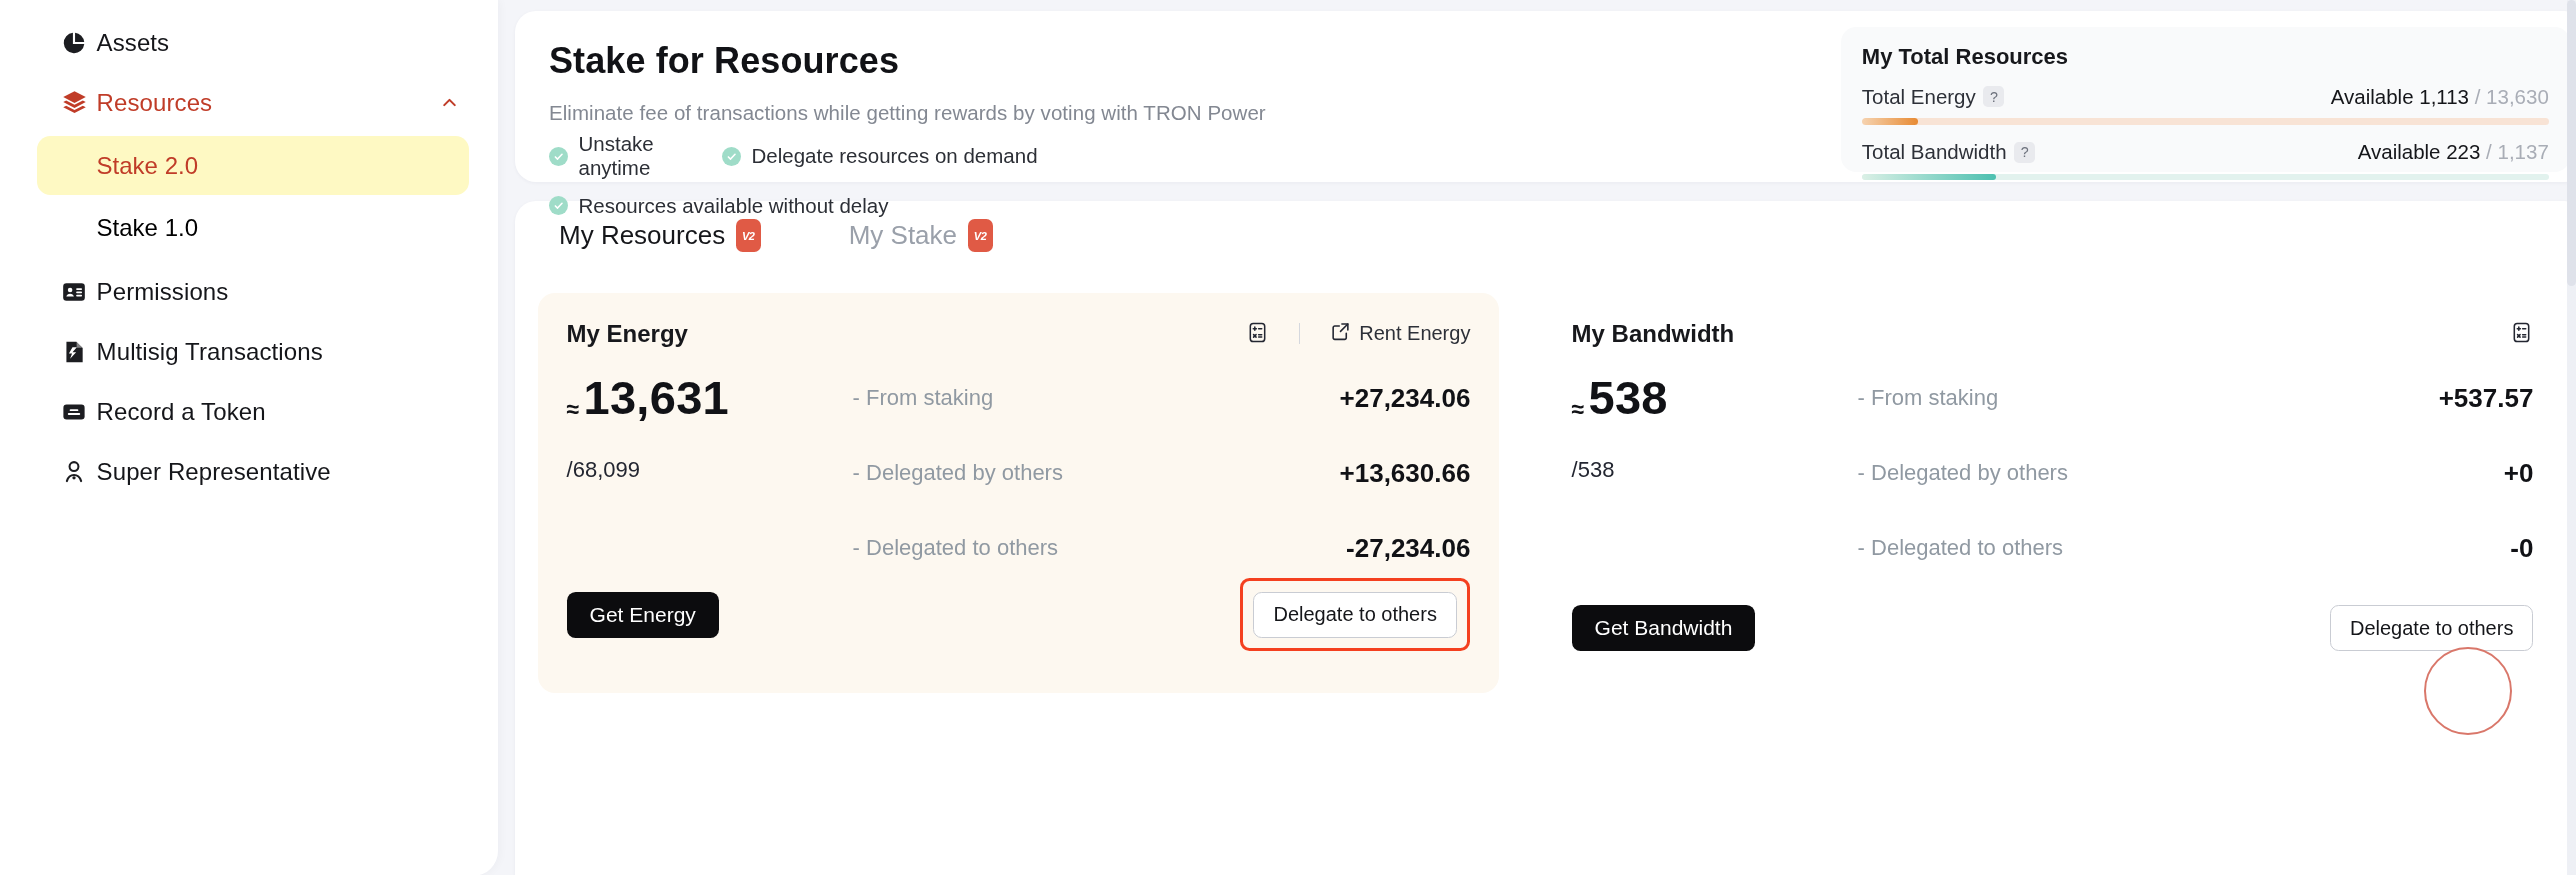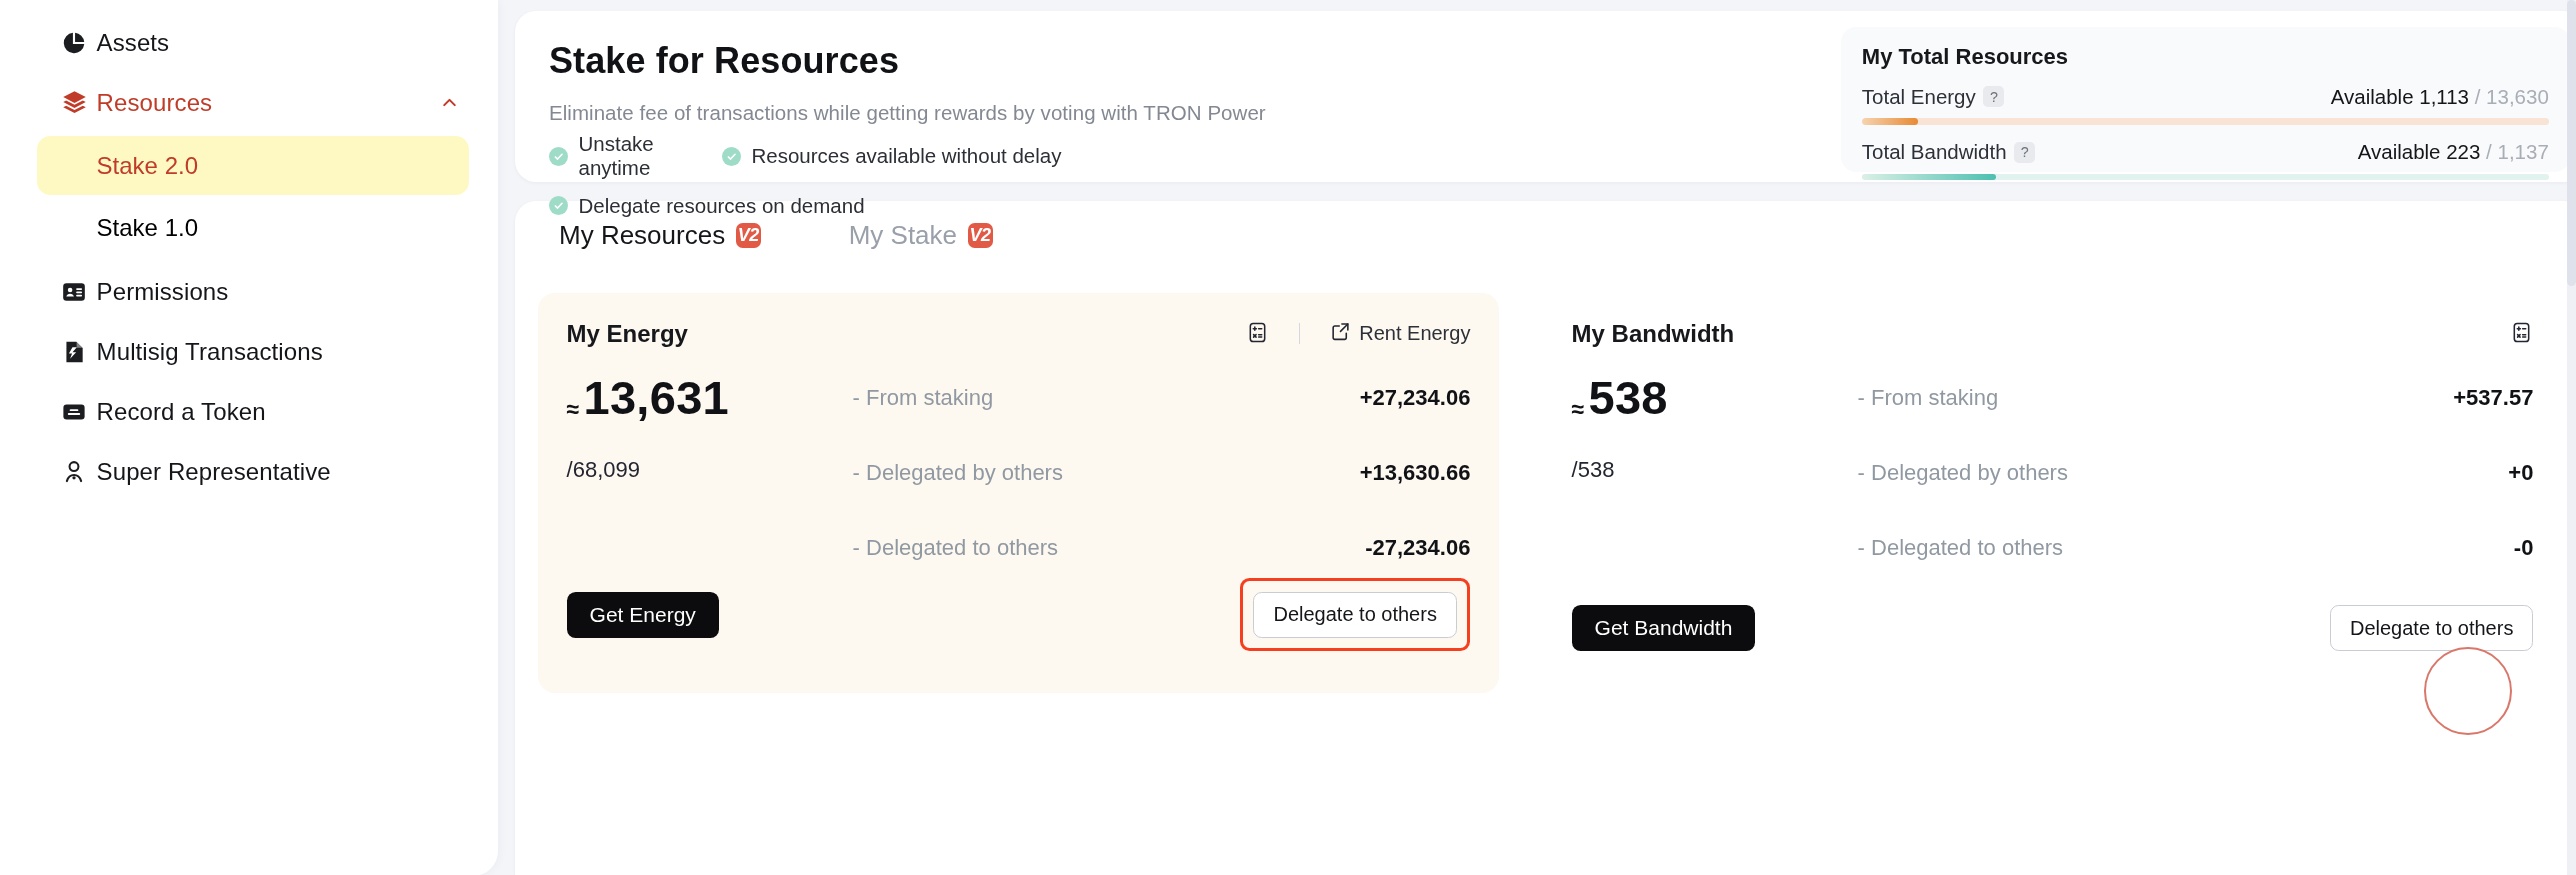--- a/index.html
+++ b/index.html
@@ -98,23 +98,23 @@
   }
   .tabs { display: flex; height: 69px; align-items: flex-end; padding-left: 0; }
   .tab {
     display: flex; align-items: center; gap: 10.5px;
     height: 69px; padding: 0 44px;
     font-size: 26px; color: #9aa0aa; cursor: pointer;
   }
   .tab.active { color: #15161a; }
   .v2 {
     display: inline-flex; align-items: center; justify-content: center;
-    width: 25px; height: 25px; border-radius: 6.7px;
+    width: 25px; height: 33px; border-radius: 6.7px;
     background: #e05a45; color: #fff;
-    font-size: 18px; font-style: italic; font-weight: 700;
+    font-size: 11px; font-style: italic; font-weight: 700;
     letter-spacing: -0.5px;
   }
 
   .cards { display: flex; padding: 23px 23px 0 23px; gap: 0; }
   .card { position: relative; border-radius: 17px; padding: 25px 28.6px 0 28.6px; height: 400px; }
   .card.energy { background: #fdf8f0; width: 961px; }
   .card.bw { background: #ffffff; width: 1019px; margin-left: 44px; }
   .card-head { display: flex; align-items: center; height: 30.5px; }
   .card-title { font-size: 24px; font-weight: 700; color: #17181c; }
   .card-tools { margin-left: auto; display: flex; align-items: center; gap: 30px; }
@@ -124,21 +124,21 @@
   .card-body { display: flex; margin-top: 21px; }
   .big-col { width: 286px; flex: none; }
   .approx { font-size: 23px; color: #111216; font-weight: 700; vertical-align: middle; }
   .big-num { font-size: 47px; font-weight: 700; color: #111216; letter-spacing: 0.3px; }
   .denom { margin-top: 32px; font-size: 22px; color: #232631; }
 
   .rows { flex: 1 1 auto; padding-top: 9.5px; }
   .row { display: flex; align-items: center; height: 38px; margin-bottom: 37px; }
   .row:last-child { margin-bottom: 0; }
   .row .k { font-size: 22px; color: #9099a2; }
-  .row .v { margin-left: auto; font-size: 22px; font-weight: 700; color: #111216; }
+  .row .v { margin-left: auto; font-size: 26px; font-weight: 700; color: #111216; }
 
   .card-foot { position: absolute; left: 28.6px; right: 28.6px; bottom: 42px;
                display: flex; align-items: center; }
   .btn-dark {
     background: #0c0c0e; color: #fff; border: none;
     border-radius: 8.6px; height: 46px; padding: 0 23px;
     font-size: 21px; font-family: inherit; cursor: pointer;
   }
   .btn-outline {
     background: #fff; color: #15161a; border: 1px solid #c9ccd3;
@@ -272,29 +272,29 @@
             </svg>
           </span>
           <span>Unstake anytime</span>
         </div>
         <div class="bullet">
           <span class="tick">
             <svg width="11.4" height="11.4" viewBox="0 0 24 24" fill="none" stroke="#ffffff" stroke-width="3.4" stroke-linecap="round" stroke-linejoin="round">
               <path d="M5 12.6l4.6 4.4L19 7"></path>
             </svg>
           </span>
-          <span>Resources available without delay</span>
+          <span>Delegate resources on demand</span>
         </div>
         <div class="bullet">
           <span class="tick">
             <svg width="11.4" height="11.4" viewBox="0 0 24 24" fill="none" stroke="#ffffff" stroke-width="3.4" stroke-linecap="round" stroke-linejoin="round">
               <path d="M5 12.6l4.6 4.4L19 7"></path>
             </svg>
           </span>
-          <span>Delegate resources on demand</span>
+          <span>Resources available without delay</span>
         </div>
       </div>
 
       <div class="totals">
         <div class="totals-title">My Total Resources</div>
 
         <div class="tot-row">
           <span class="tot-label">
             <span>Total Energy</span>
             <span class="qmark">?</span>

